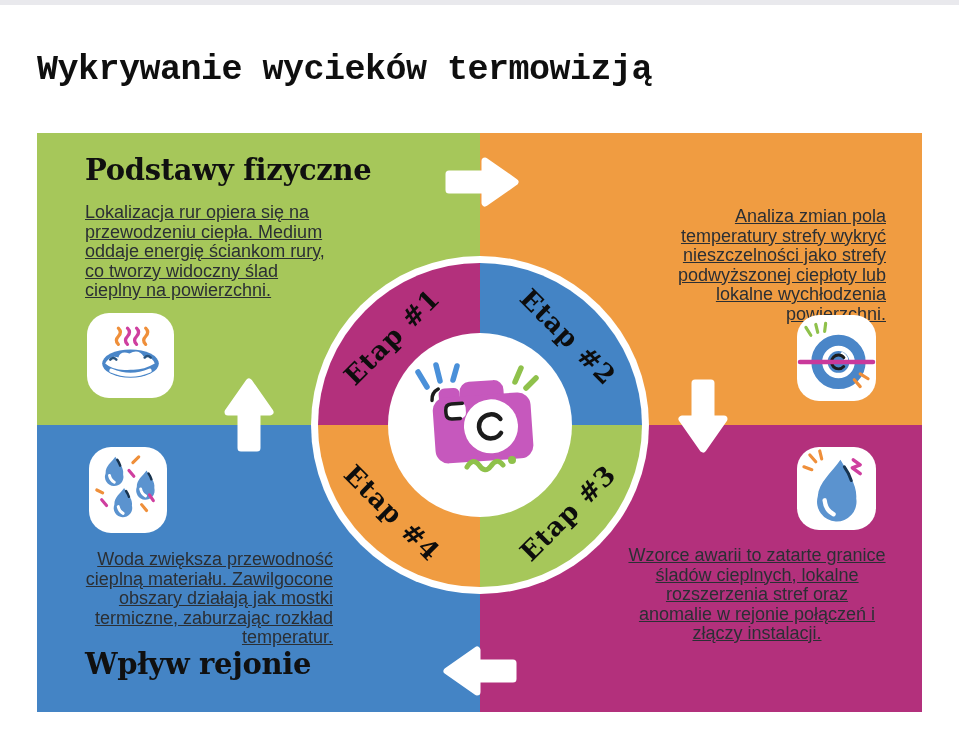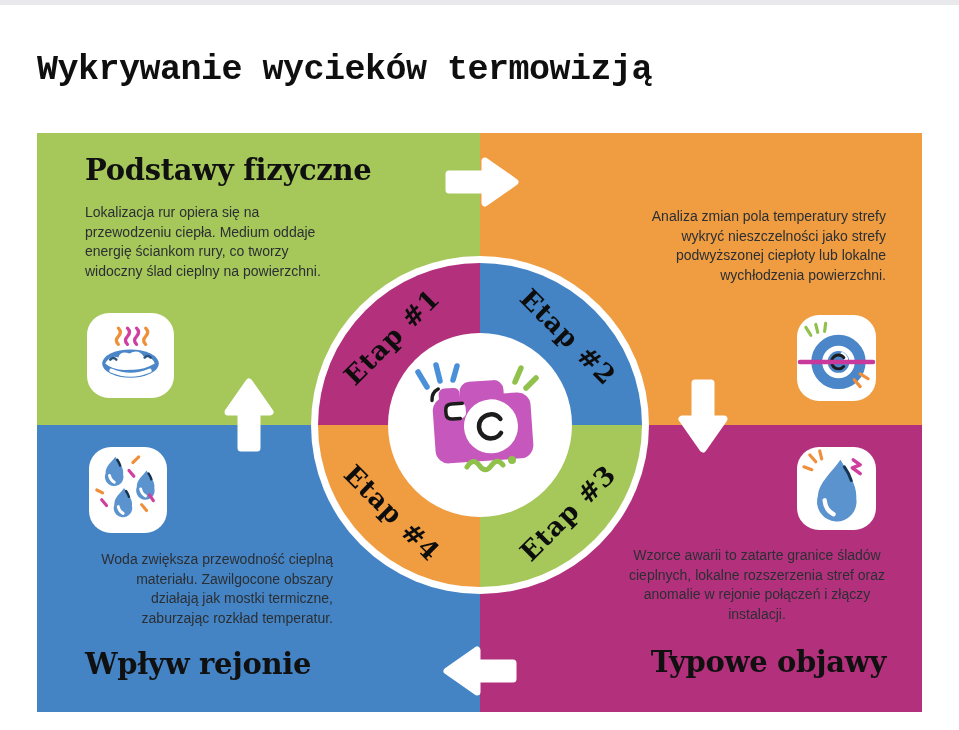--- a/index.html
+++ b/index.html
@@ -21,21 +21,21 @@
   .quad.br{left:443px;top:292px;width:442px;height:287px;background:#b3307c;}
   .q-heading{
     position:absolute;margin:0;font-family:"DejaVu Serif",serif;font-weight:700;
     font-size:29px;color:#101010;letter-spacing:-0.3px;white-space:nowrap;
   }
   .q-heading.tl{left:48px;top:20px;}
   .q-heading.tr{right:36px;top:22px;text-align:right;}
   .q-heading.bl{left:48px;top:514px;}
   .q-heading.br{right:36px;top:512px;text-align:right;}
   .q-body{
-    position:absolute;margin:0;font-size:14px;line-height:19.5px;color:#2b2f34;
+    position:absolute;margin:0;font-size:18px;line-height:19.5px;color:#2b2f34;text-decoration:underline;
   }
   .q-body.tl{left:48px;top:70px;width:252px;text-align:left;}
   .q-body.tr{right:36px;top:74px;width:250px;text-align:right;}
   .q-body.bl{left:48px;top:417px;width:248px;text-align:right;}
   .q-body.br{right:36px;top:413px;width:258px;text-align:center;}
   .badge{
     position:absolute;background:#ffffff;border-radius:22px;overflow:hidden;
   }
   .badge svg{display:block;width:100%;height:100%;}
   .badge.tl{left:50px;top:180px;width:87px;height:85px;}
@@ -69,21 +69,20 @@
   <div class="quad br"></div>
 
   <h2 class="q-heading tl">Podstawy fizyczne</h2>
   <p class="q-body tl">Lokalizacja rur opiera się na przewodzeniu ciepła. Medium oddaje energię ściankom rury, co tworzy widoczny ślad cieplny na powierzchni.</p>
 
   <p class="q-body tr">Analiza zmian pola temperatury strefy wykryć nieszczelności jako strefy podwyższonej ciepłoty lub lokalne wychłodzenia powierzchni.</p>
 
   <h2 class="q-heading bl">Wpływ rejonie</h2>
   <p class="q-body bl">Woda zwiększa przewodność cieplną materiału. Zawilgocone obszary działają jak mostki termiczne, zaburzając rozkład temperatur.</p>
 
-  <h2 class="q-heading br">Typowe objawy</h2>
   <p class="q-body br">Wzorce awarii to zatarte granice śladów cieplnych, lokalne rozszerzenia stref oraz anomalie w rejonie połączeń i złączy instalacji.</p>
 
   <div class="badge tl">
     <svg viewBox="0 0 80 84">
       <g stroke-linecap="round" fill="none" stroke-width="3.2">
         <path d="M28,31 q-4,-4 0,-8 q4,-4 0,-8" stroke="#ef8f3a"></path>
         <path d="M37,31 q-4,-4 0,-8 q4,-4 0,-8" stroke="#cf3f9f"></path>
         <path d="M46,31 q-4,-4 0,-8 q4,-4 0,-8" stroke="#cf3f9f"></path>
         <path d="M55,31 q-4,-4 0,-8 q4,-4 0,-8" stroke="#ef8f3a"></path>
       </g>

